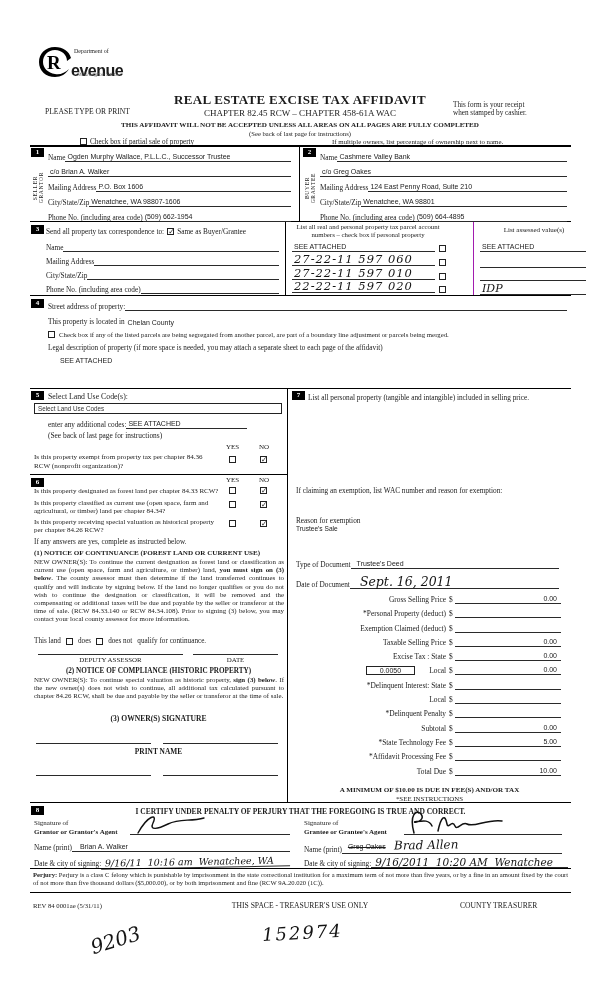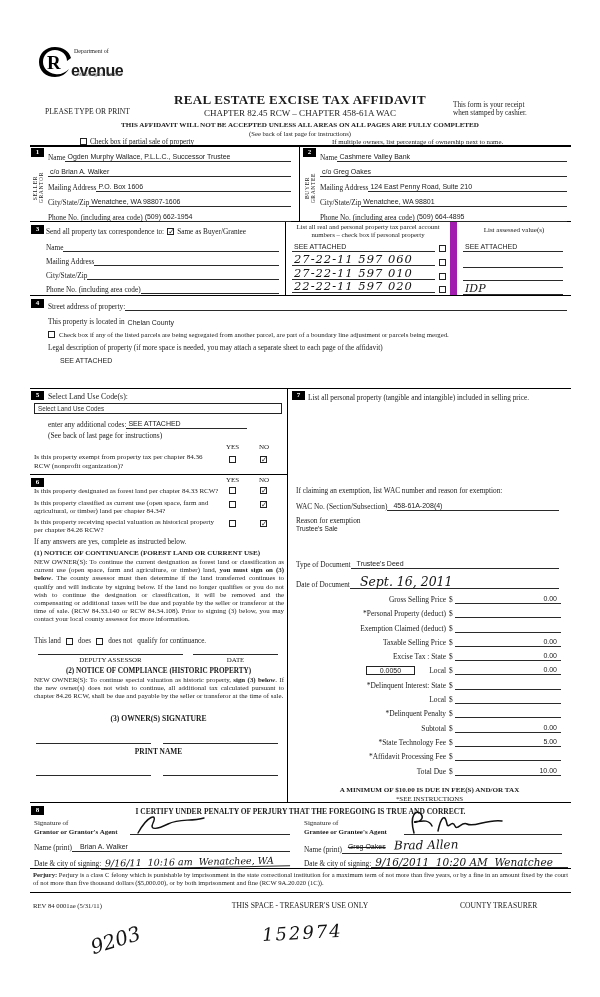--- a/index.html
+++ b/index.html
@@ -156,21 +156,21 @@
       </div>
       <div class="row" style="left:6px;right:4px;top:44.5px;height:13px;">
         <span class="u hw" style="font-size:11.5px;letter-spacing:1px;line-height:11px;">27-22-11 597 010</span>
         <span class="cb" style="margin-left:4px;"></span>
       </div>
       <div class="row" style="left:6px;right:4px;top:58px;height:13px;">
         <span class="u hw" style="font-size:11.5px;letter-spacing:1px;line-height:11px;">22-22-11 597 020</span>
         <span class="cb" style="margin-left:4px;"></span>
       </div>
     </div>
-    <div class="half" style="left:420px;width:121px;border-left:7px solid #a21caf;">
+    <div class="half" style="left:443px;width:121px;border-left:1px solid #a21caf;">
       <div class="abs center" style="left:2px;top:4px;right:2px;font-size:7px;">List assessed value(s)</div>
       <div class="row" style="left:6px;right:8px;top:19px;height:11px;">
         <span class="u fill">SEE ATTACHED</span>
       </div>
       <div class="row" style="left:6px;right:8px;top:35px;height:11px;">
         <span class="u"></span>
       </div>
       <div class="row" style="left:6px;right:8px;top:48px;height:11px;">
         <span class="u"></span>
       </div>
@@ -258,24 +258,20 @@
         <div class="abs bold center" style="left:0;top:272px;right:0;font-size:7.4px;">PRINT NAME</div>
         <div class="abs u" style="left:6px;top:300px;width:115px;"></div>
         <div class="abs u" style="left:133px;top:300px;width:115px;"></div>
       </div>
     </div>
 
     <div class="half" style="left:258px;width:283px;">
       <div class="badge" style="left:4px;top:2px;">7</div>
       <div class="abs" style="left:20px;top:4px;width:250px;font-size:7.3px;line-height:9px;">List all  personal property (tangible and intangible) included in selling price.</div>
       <div class="abs" style="left:8px;top:97px;font-size:7.3px;">If claiming an exemption, list WAC number and reason for exemption:</div>
-      <div class="row" style="left:8px;right:12px;top:110px;height:12px;">
-        <span class="lbl">WAC No. (Section/Subsection)</span>
-        <span class="u fill" style="padding-left:6px;">458-61A-208(4)</span>
-      </div>
       <div class="abs" style="left:8px;top:127px;font-size:7.3px;">Reason for exemption</div>
       <div class="abs fill" style="left:8px;top:136px;font-size:6.6px;">Trustee's Sale</div>
       <div class="row" style="left:8px;right:12px;top:168px;height:12px;">
         <span class="lbl">Type of Document</span>
         <span class="u fill" style="padding-left:6px;">Trustee's Deed</span>
       </div>
       <div class="row" style="left:8px;right:12px;top:184px;height:16px;">
         <span class="lbl">Date of Document</span>
         <span class="u hw" style="font-size:12.5px;line-height:12px;padding-left:10px;">Sept. 16, 2011</span>
       </div>

